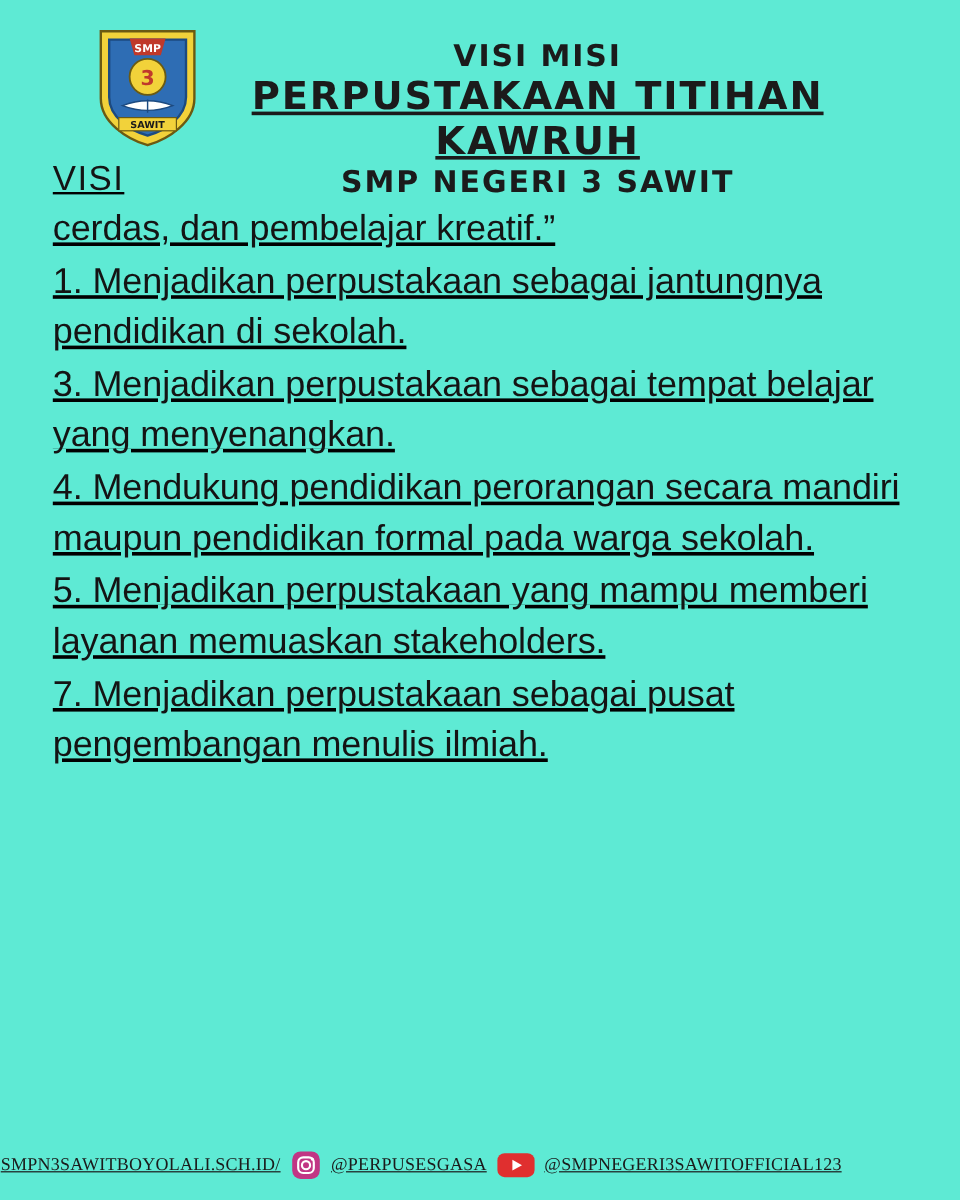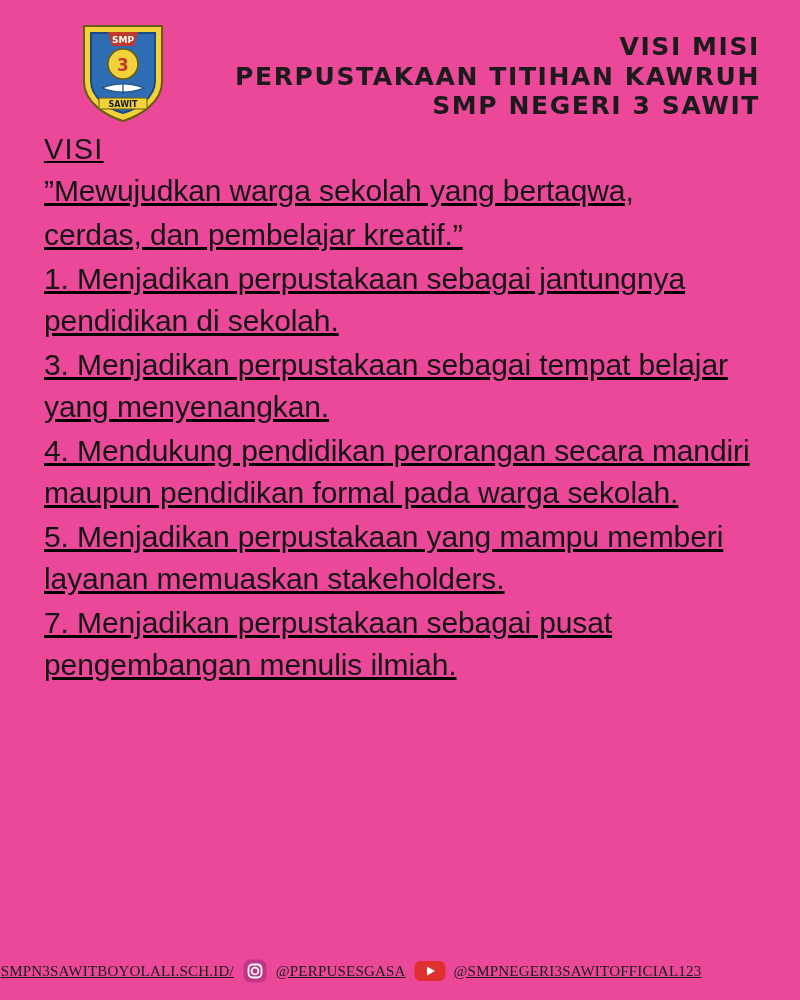--- a/index.html
+++ b/index.html
@@ -13,21 +13,21 @@
     font-family: "Liberation Sans", sans-serif;
     overflow: hidden;
     position: relative;
   }
 
   .poster {
     width: 800px;
     height: 1000px;
     box-sizing: border-box;
     position: relative;
-    background: #ec4899;
+    background: #5eead4;
   }
 
   
   .header {
     display: flex;
     align-items: flex-start;
     padding: 16px 40px 0 40px;
     box-sizing: border-box;
     height: 130px;
   }
@@ -37,33 +37,33 @@
     height: 104px;
     flex: 0 0 86px;
     position: relative;
     margin-left: 40px;
     margin-top: 4px;
   }
   .logo svg { display: block; }
 
   .header-titles {
     flex: 1;
-    text-align: right;
+    text-align: center;
     margin-top: 16px;
     margin-left: -30px;
   }
   .header-titles div {
     font-family: "DejaVu Sans", sans-serif;
     font-weight: bold;
     letter-spacing: 1.6px;
     color: #1b1b1b;
     line-height: 1.18;
   }
   .h-line1 { font-size: 25px; }
-  .h-line2 { font-size: 25px; }
+  .h-line2 { font-size: 32px; text-decoration: underline; }
   .h-line3 { font-size: 25px; }
 
   
   .content {
     padding: 0 44px 0 44px;
     box-sizing: border-box;
     text-decoration: underline;
   }
   .heading {
     font-size: 29px;
@@ -143,21 +143,20 @@
       <div class="h-line1">VISI MISI</div>
       <div class="h-line2">PERPUSTAKAAN TITIHAN KAWRUH</div>
       <div class="h-line3">SMP NEGERI 3 SAWIT</div>
     </div>
 
   </div>
 
   <div class="content">
 
     <div class="heading">VISI</div>
-    <div class="para">”Mewujudkan warga sekolah yang bertaqwa,</div>
     <div class="para">cerdas, dan pembelajar kreatif.”</div>
 
 
     <div class="para">1. Menjadikan perpustakaan sebagai jantungnya pendidikan di sekolah.</div>
     <div class="para">3. Menjadikan perpustakaan sebagai tempat belajar yang menyenangkan.</div>
     <div class="para">4. Mendukung pendidikan perorangan secara mandiri maupun pendidikan formal pada warga sekolah.</div>
     <div class="para">5. Menjadikan perpustakaan yang mampu memberi layanan memuaskan stakeholders.</div>
     <div class="para">7. Menjadikan perpustakaan sebagai pusat pengembangan menulis ilmiah.</div>
 
   </div>

